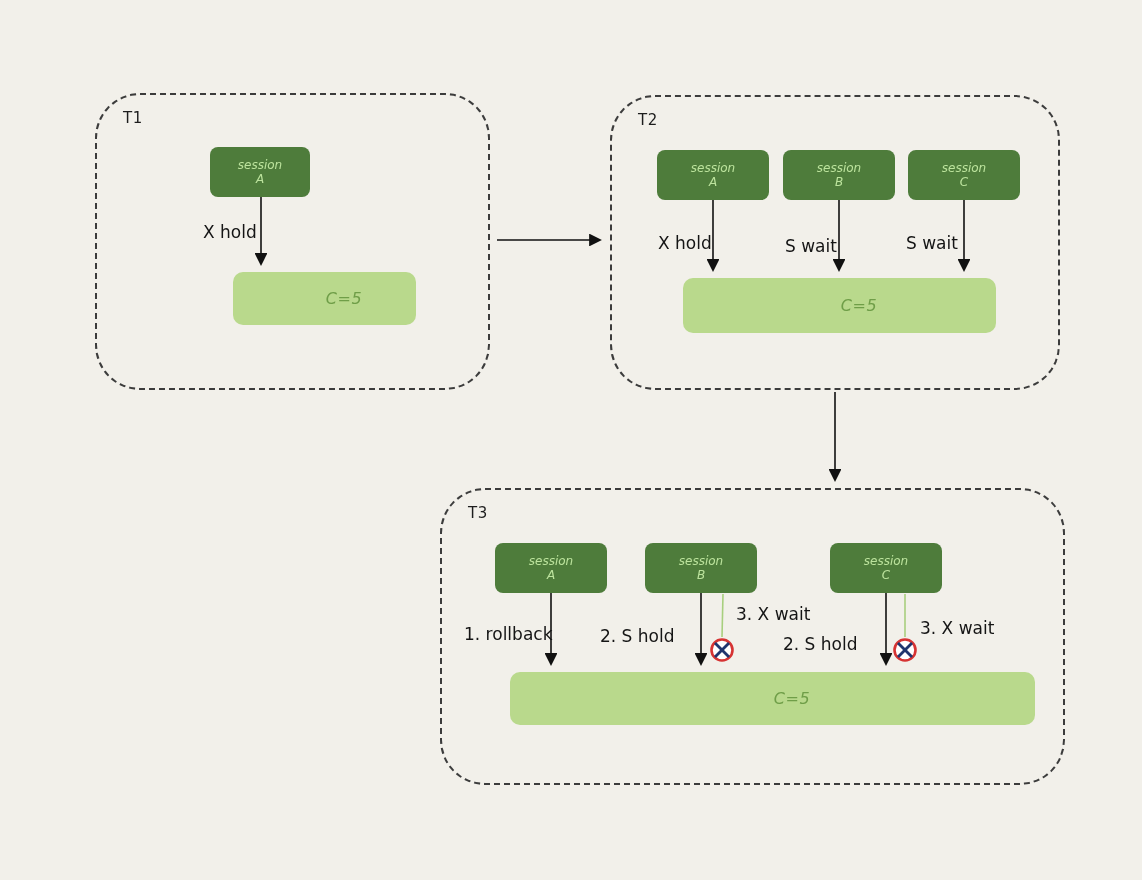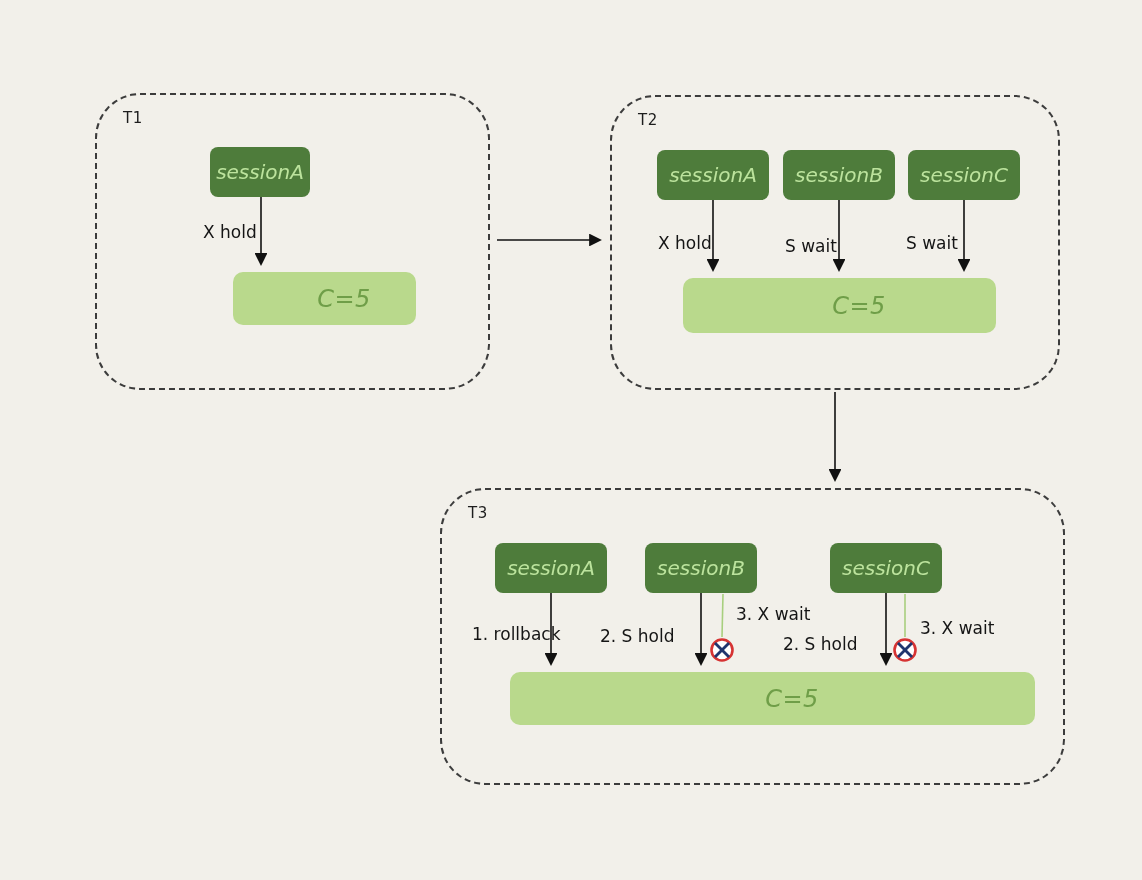--- a/index.html
+++ b/index.html
@@ -35,39 +35,39 @@
     font-size: 15px;
     color: #1d1d1d;
     letter-spacing: 0.5px;
   }
   .session {
     position: absolute;
     background: #4e7c3b;
     border-radius: 8px;
     box-sizing: border-box;
     display: flex;
-    flex-direction: row;
+    flex-direction: column;
     align-items: center;
     justify-content: center;
     color: #bce39d;
     font-style: italic;
-    font-size: 20px;
+    font-size: 12px;
     line-height: 1.2;
   }
   .value {
     position: absolute;
     background: #b9d98c;
     border-radius: 10px;
     box-sizing: border-box;
     display: flex;
     align-items: center;
     justify-content: center;
     color: #6f9e48;
     font-style: italic;
-    font-size: 24px;
+    font-size: 16px;
     letter-spacing: 0.5px;
     padding-left: 39px;
   }
   .edge-label {
     position: absolute;
     font-size: 17px;
     color: #151515;
     white-space: nowrap;
   }
 </style>
@@ -158,21 +158,21 @@
   </div>
   <div class="session" style="left:645px; top:543px; width:112px; height:50px;">
     <div>session</div>
     <div>B</div>
   </div>
   <div class="session" style="left:830px; top:543px; width:112px; height:50px;">
     <div>session</div>
     <div>C</div>
   </div>
 
-  <div class="edge-label" style="left:464px; top:624px;margin-left:8px;">1. rollback</div>
+  <div class="edge-label" style="left:464px; top:624px;">1. rollback</div>
   <div class="edge-label" style="left:600px; top:626px;">2. S hold</div>
   <div class="edge-label" style="left:736px; top:604px;">3. X wait</div>
   <div class="edge-label" style="left:783px; top:634px;">2. S hold</div>
   <div class="edge-label" style="left:920px; top:618px;">3. X wait</div>
 
   <div class="value" style="left:510px; top:672px; width:525px; height:53px;">C=5</div>
 
 </div>
 
 </body></html>

